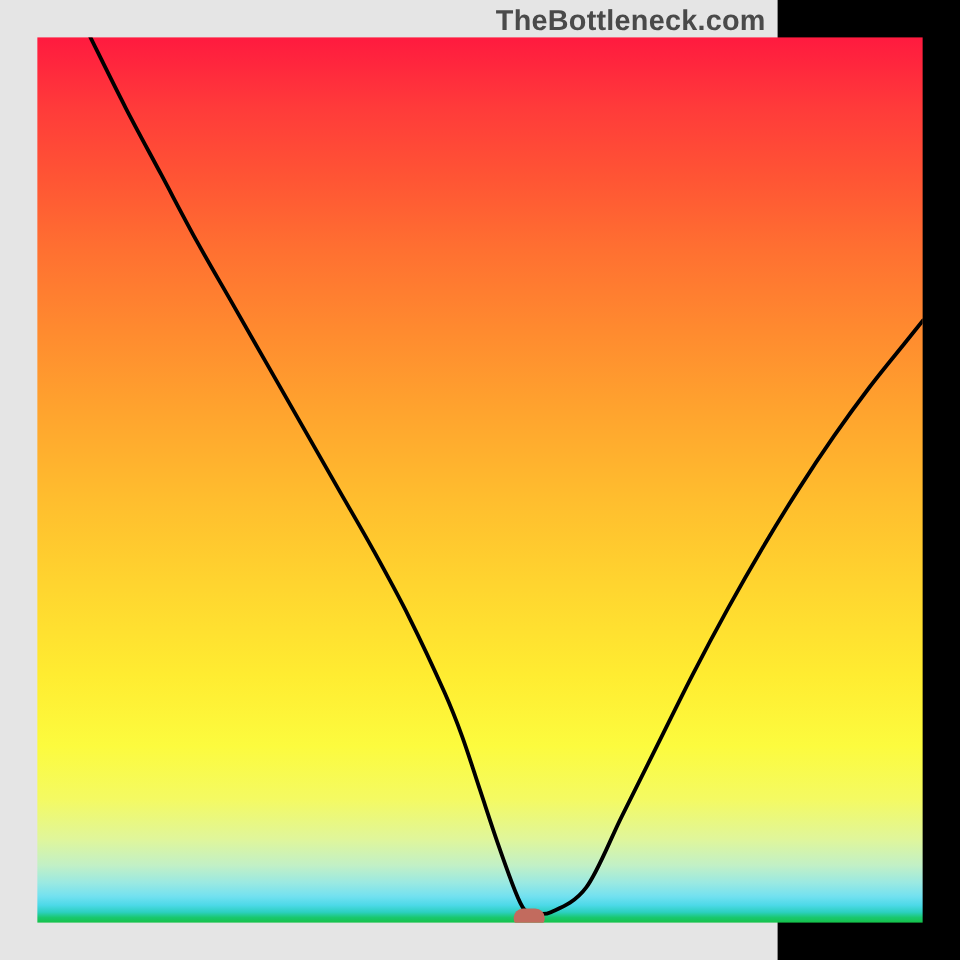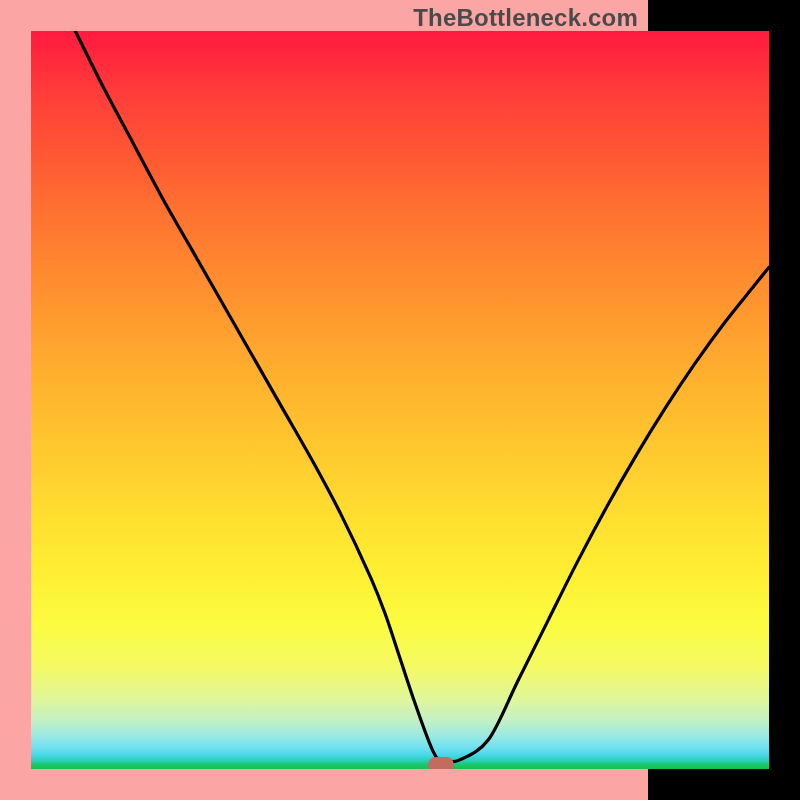--- a/index.html
+++ b/index.html
@@ -8,21 +8,21 @@
     width: 800px;
     height: 800px;
     background: #000;
     font-family: Arial, Helvetica, sans-serif;
     overflow: hidden;
   }
   .frame {
     position: relative;
     width: 648px;
     height: 800px;
-    background: #fca5a5;
+    background: #e5e5e5;
   }
   .watermark {
     position: absolute;
     top: 4px;
     right: 10px;
     color: #4a4a4a;
     font-size: 24px;
     font-weight: 600;
     letter-spacing: 0.2px;
     z-index: 10;

